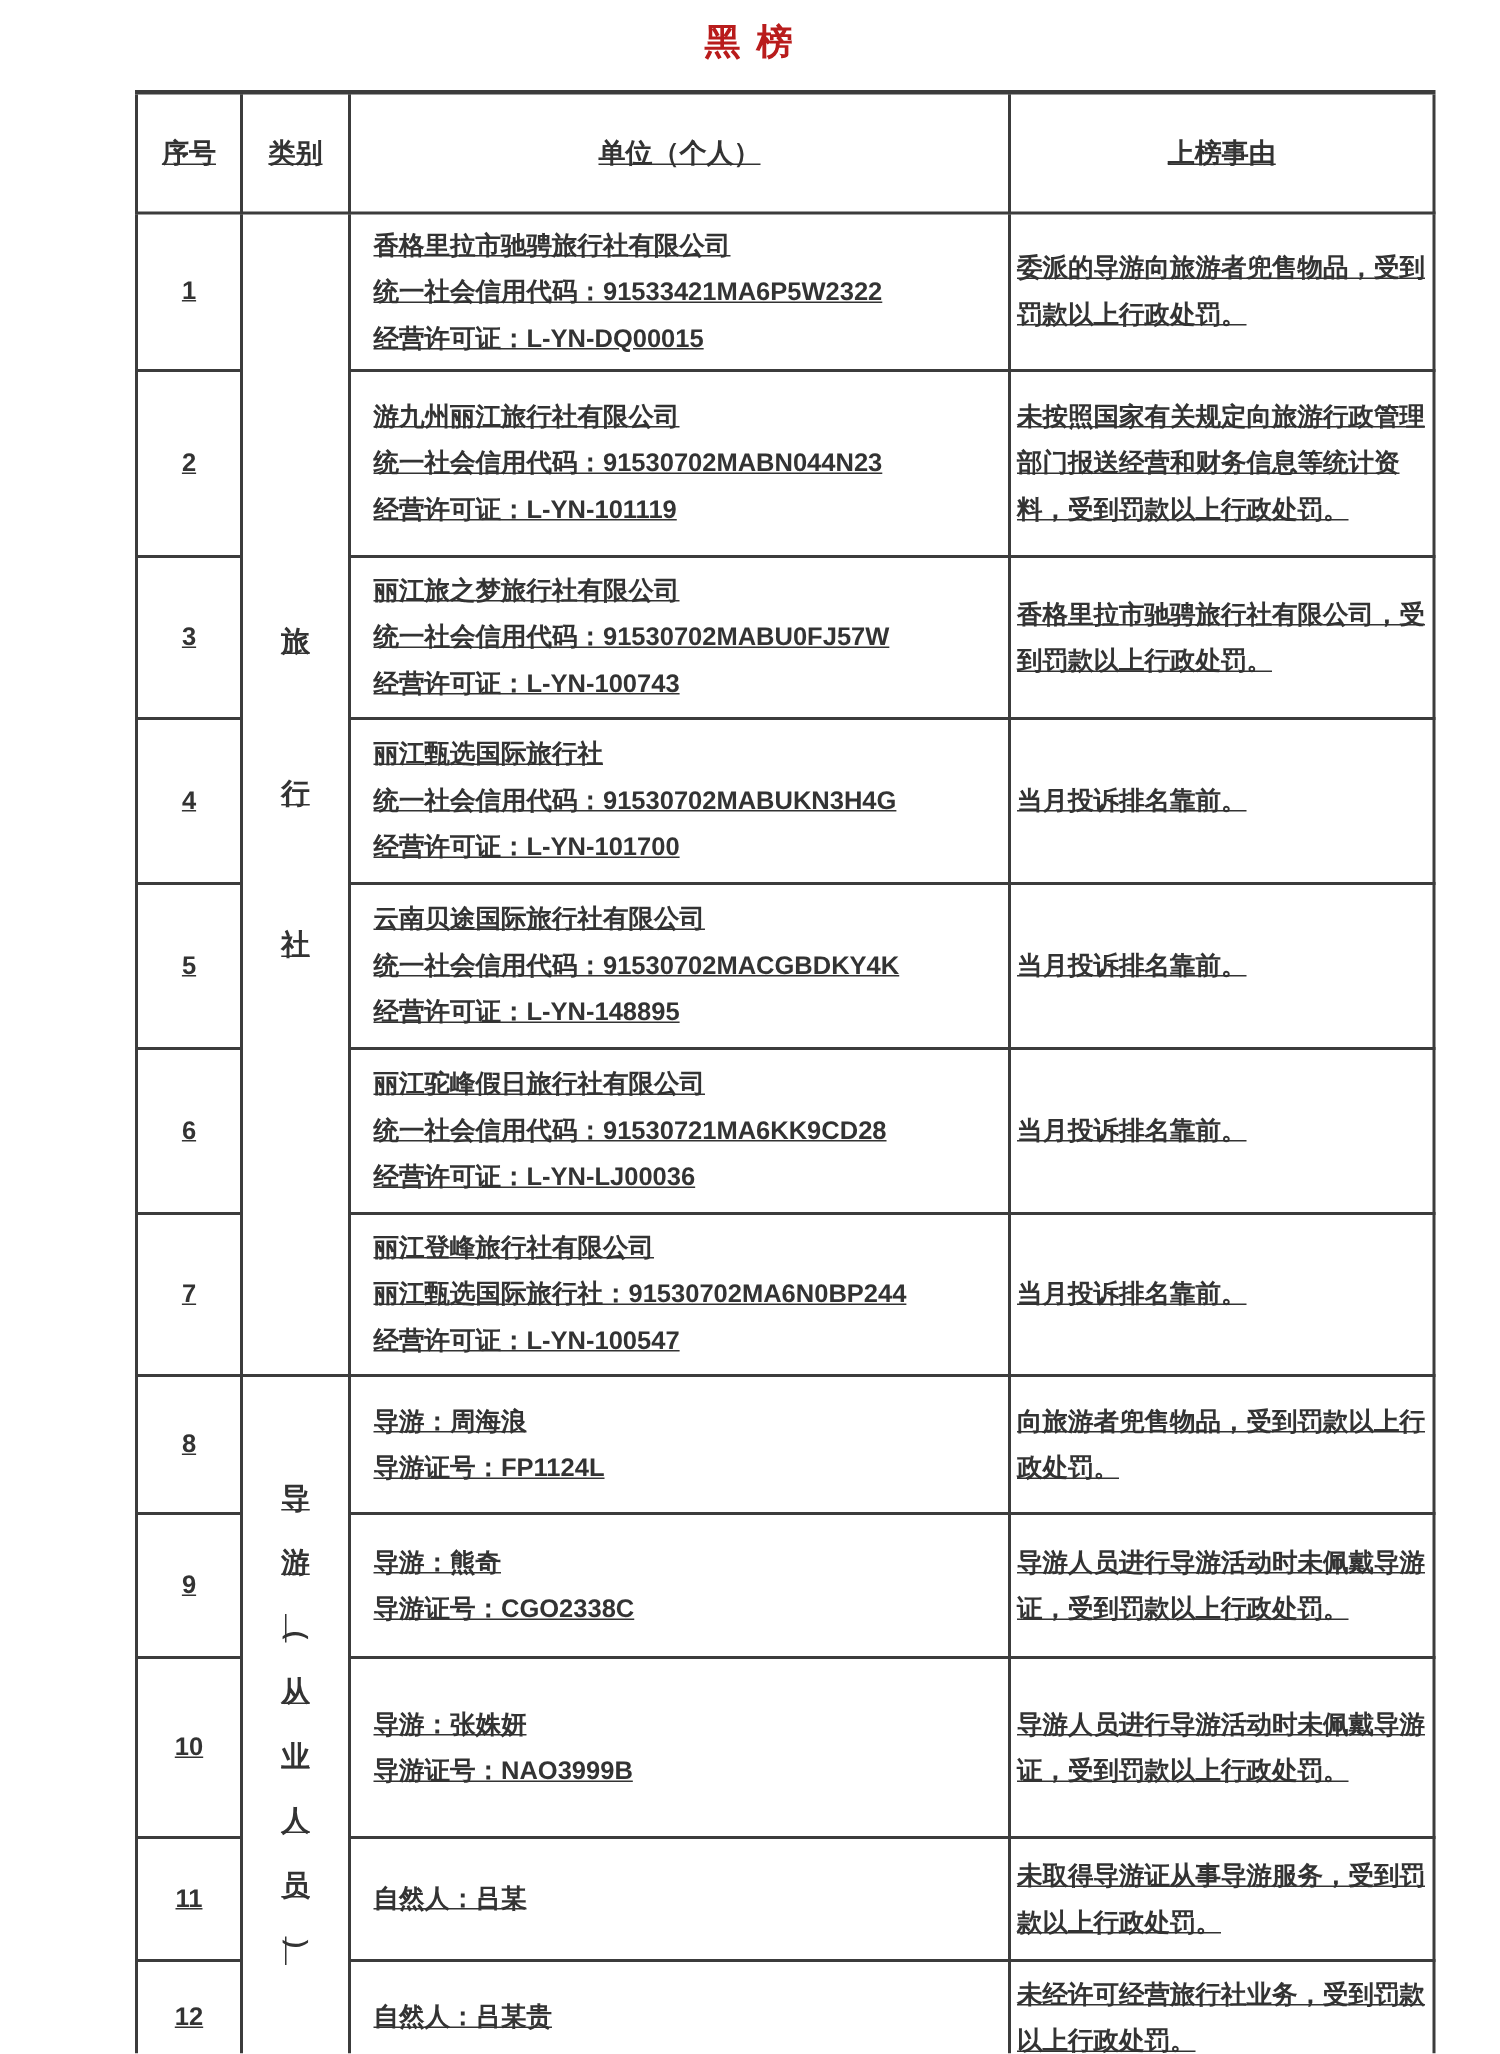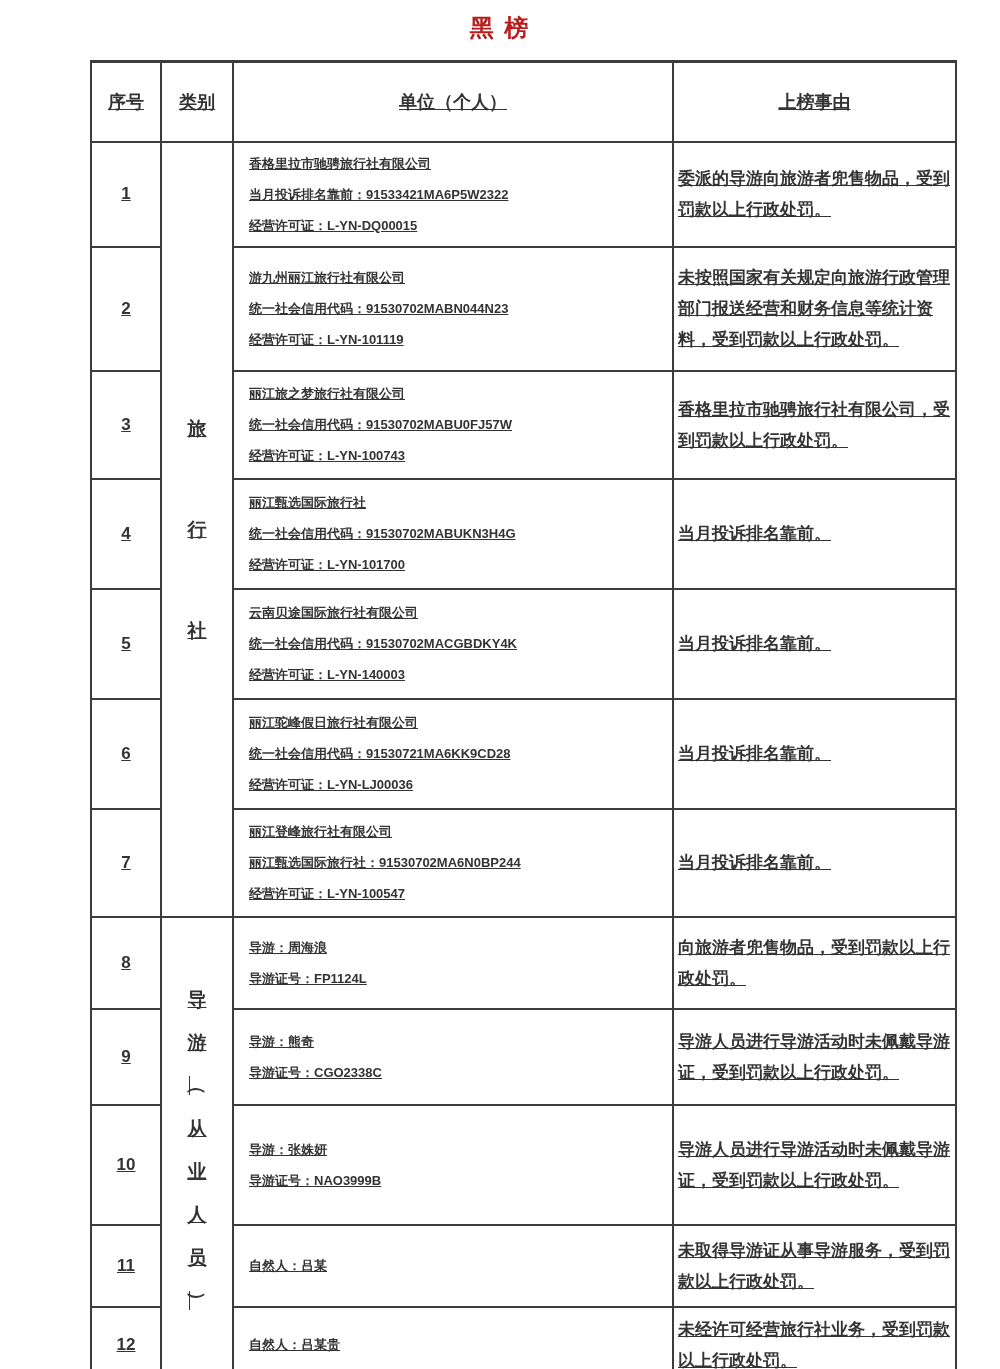--- a/index.html
+++ b/index.html
@@ -34,21 +34,21 @@
     border:2px solid #3c3c3c;
     box-sizing:border-box;
     font-weight:bold;
     color:#333333;
     overflow:hidden;
   }
   thead tr{height:80px;}
   th{font-size:18px;text-align:center;font-weight:bold;}
   td.col-no{text-align:center;font-size:17px;vertical-align:middle;}
   td.col-cat{text-align:center;vertical-align:middle;font-size:19px;}
-  td.col-unit{padding:5px 15px;font-size:13px;line-height:31px;vertical-align:middle;text-align:left;border-radius:17px;}
+  td.col-unit{padding:5px 15px;font-size:17px;line-height:31px;vertical-align:middle;text-align:left;border-radius:17px;}
   td.col-reason{padding:5px 4px;font-size:17px;line-height:31px;vertical-align:middle;text-align:left;}
   .cat-stack{display:flex;flex-direction:column;align-items:center;justify-content:center;}
   .cat-stack.wide{gap:82px;}
   .cat-stack.narrow{gap:24px;}
   .cat-stack span{display:block;line-height:1;}
   .cat-stack span.rot{transform:rotate(90deg);}
   
   tbody tr:nth-child(1){height:103px;}
   tbody tr:nth-child(2){height:124px;}
   tbody tr:nth-child(3){height:108px;}
@@ -87,21 +87,21 @@
           <td class="col-no">1</td>
           <td class="col-cat" rowspan="7">
             <div class="cat-stack wide">
               <span>旅</span>
               <span>行</span>
               <span>社</span>
             </div>
           </td>
           <td class="col-unit">
             <div>香格里拉市驰骋旅行社有限公司</div>
-            <div>当月投诉排名靠前：91533421MA6P5W2322</div>
+            <div>统一社会信用代码：91533421MA6P5W2322</div>
             <div>经营许可证：L-YN-DQ00015</div>
           </td>
           <td class="col-reason">委派的导游向旅游者兜售物品，受到罚款以上行政处罚。</td>
         </tr>
         <tr>
           <td class="col-no">2</td>
           <td class="col-unit">
             <div>游九州丽江旅行社有限公司</div>
             <div>统一社会信用代码：91530702MABN044N23</div>
             <div>经营许可证：L-YN-101119</div>
@@ -124,21 +124,21 @@
             <div>统一社会信用代码：91530702MABUKN3H4G</div>
             <div>经营许可证：L-YN-101700</div>
           </td>
           <td class="col-reason">当月投诉排名靠前。</td>
         </tr>
         <tr>
           <td class="col-no">5</td>
           <td class="col-unit">
             <div>云南贝途国际旅行社有限公司</div>
             <div>统一社会信用代码：91530702MACGBDKY4K</div>
-            <div>经营许可证：L-YN-140003</div>
+            <div>经营许可证：L-YN-148895</div>
           </td>
           <td class="col-reason">当月投诉排名靠前。</td>
         </tr>
         <tr>
           <td class="col-no">6</td>
           <td class="col-unit">
             <div>丽江驼峰假日旅行社有限公司</div>
             <div>统一社会信用代码：91530721MA6KK9CD28</div>
             <div>经营许可证：L-YN-LJ00036</div>
           </td>

